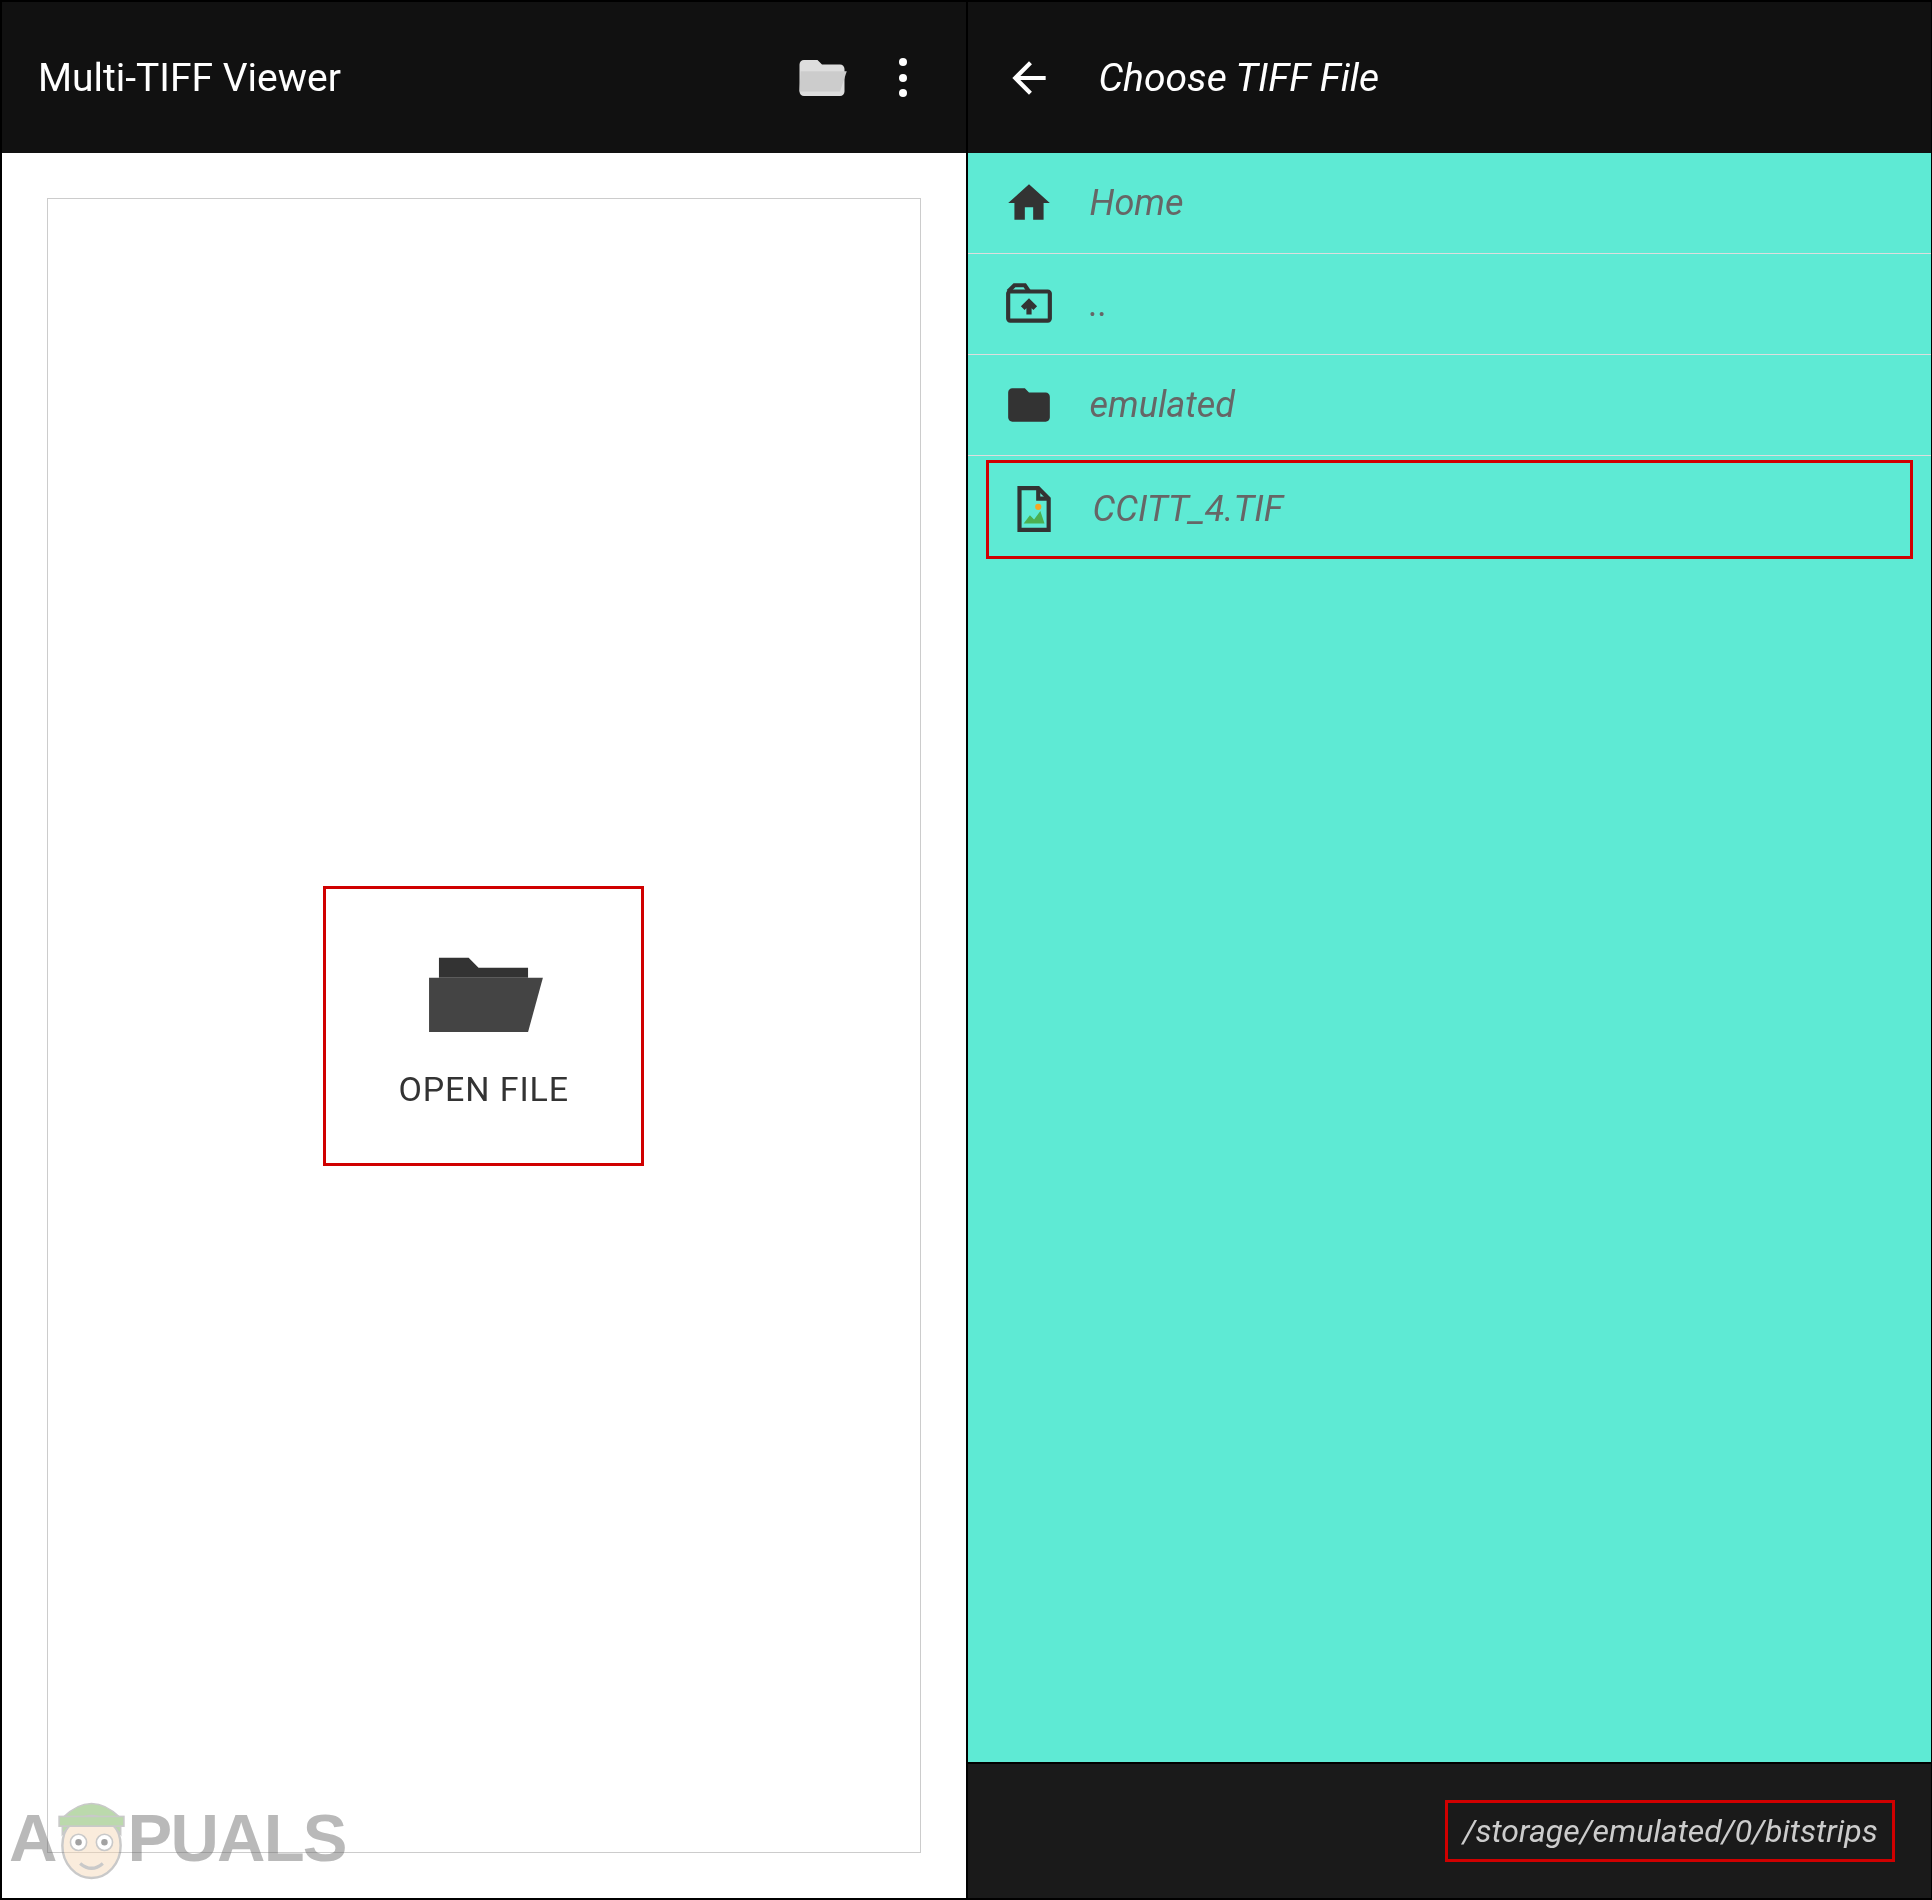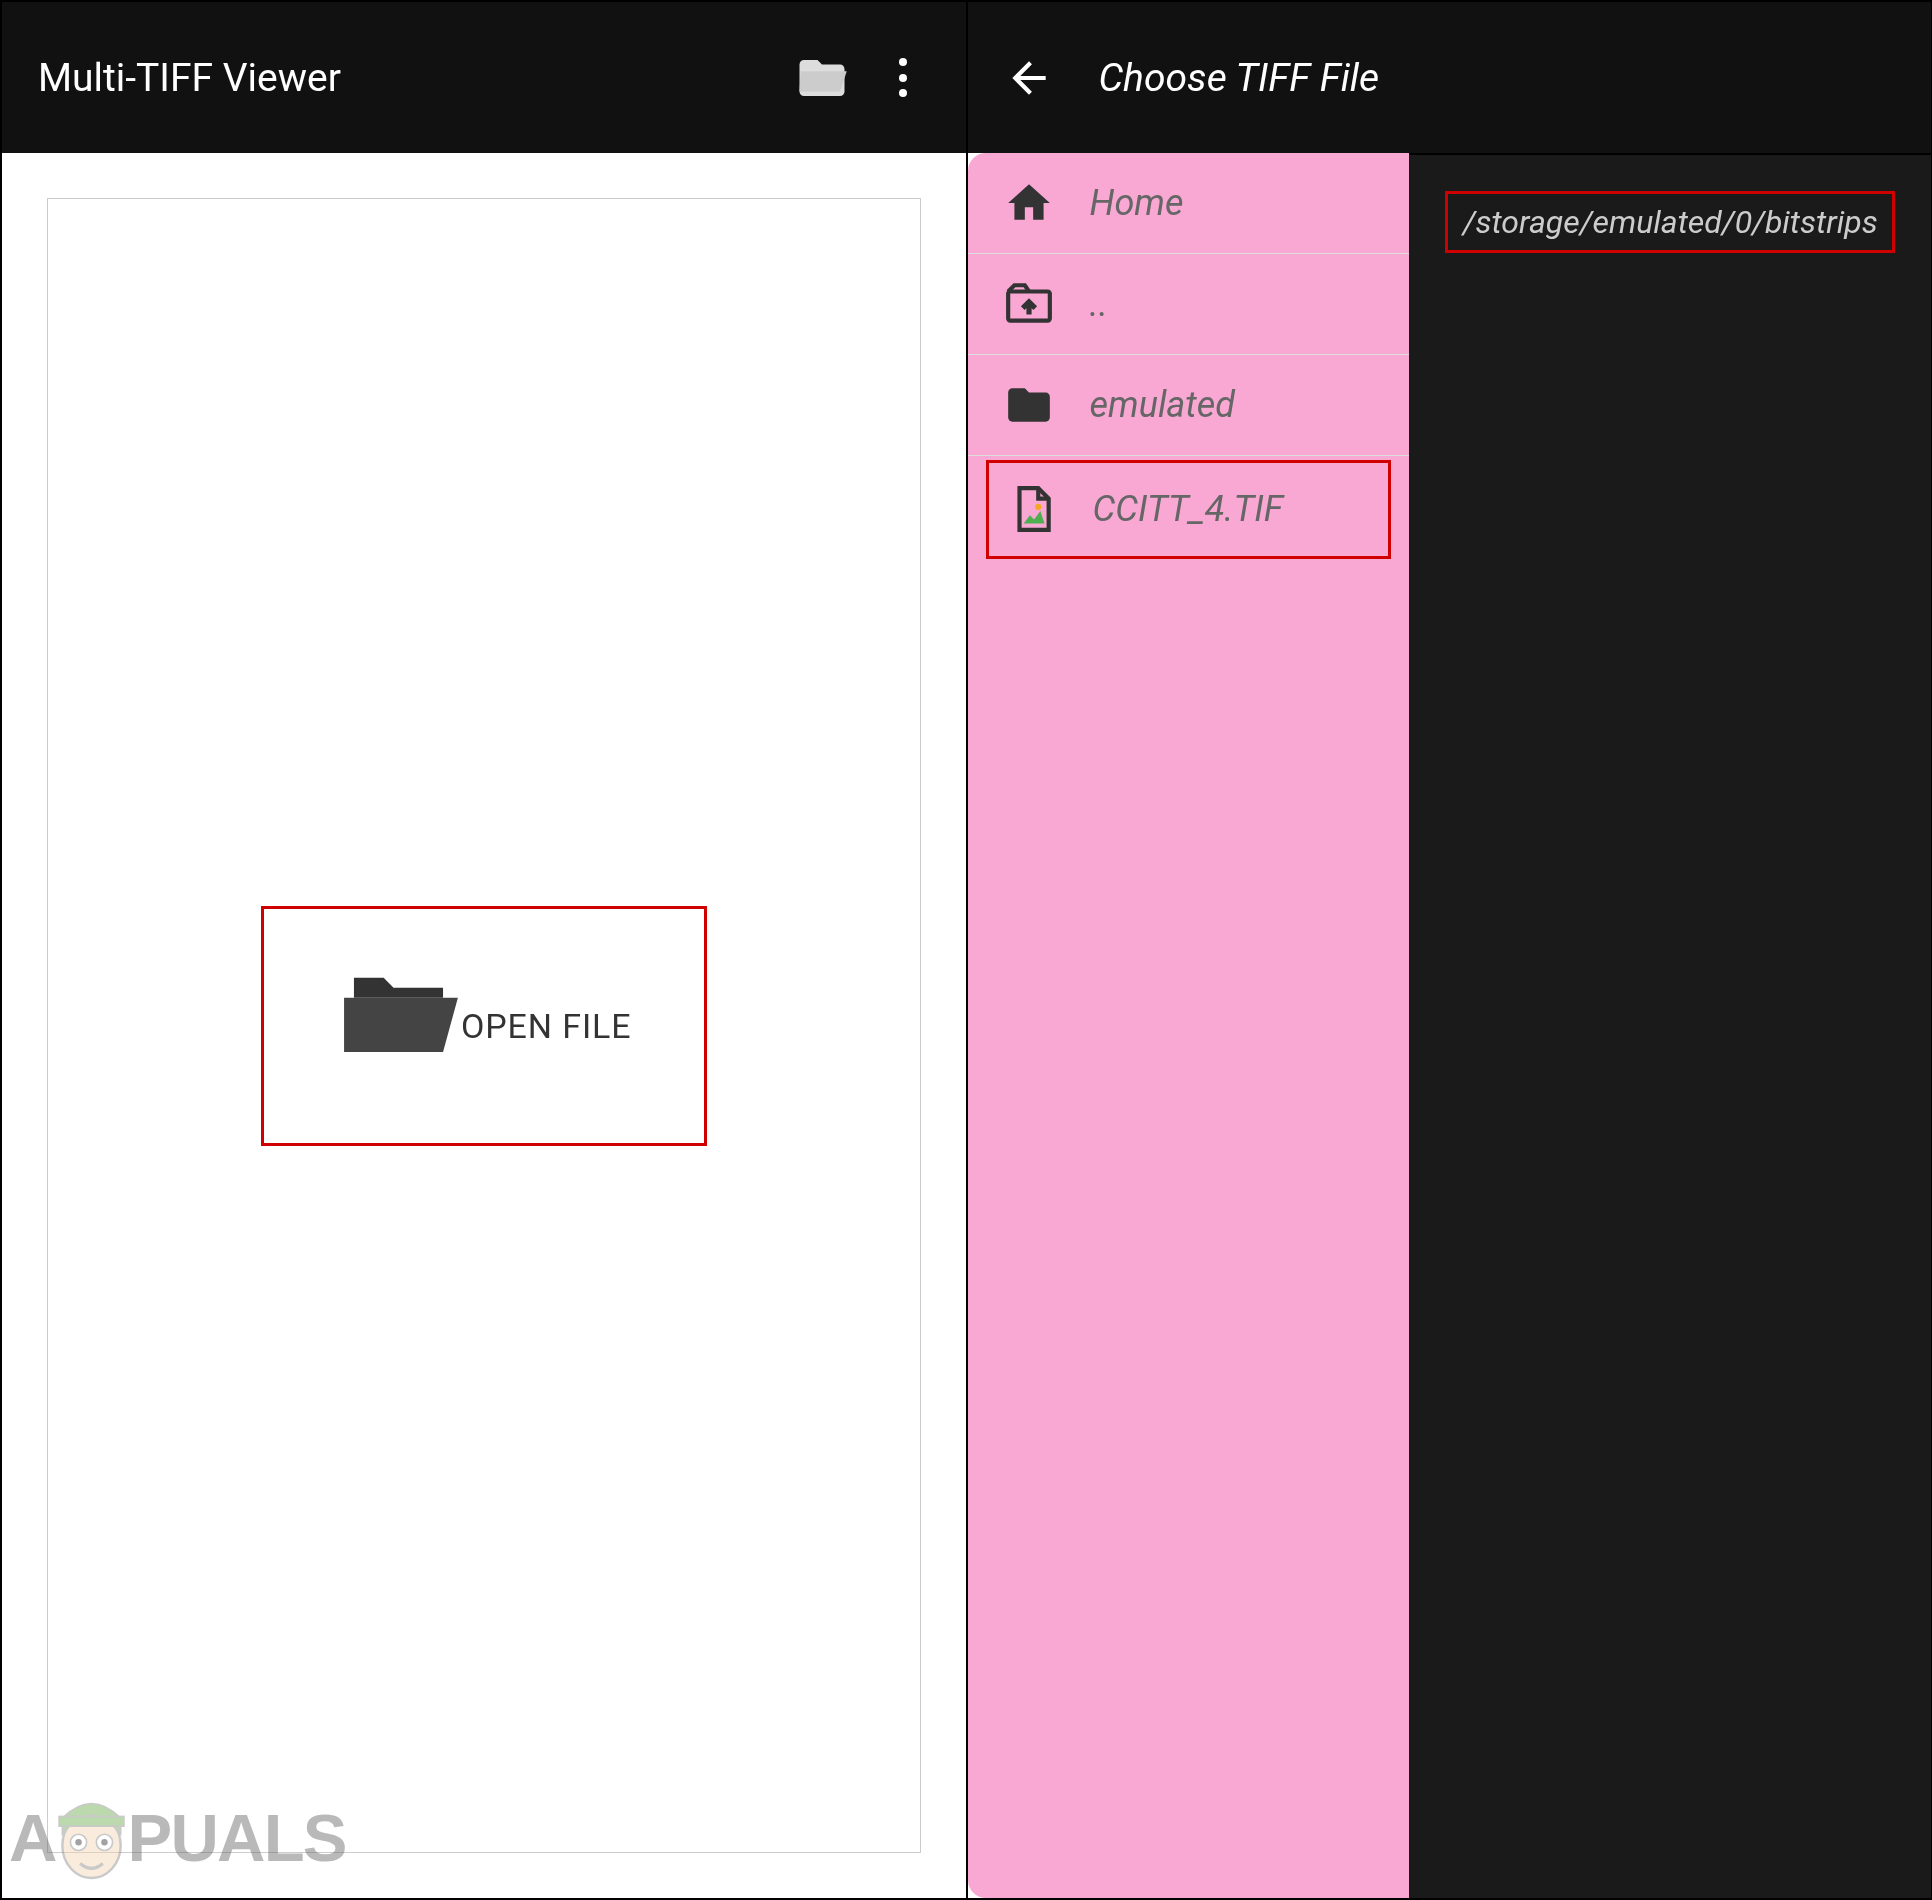--- a/index.html
+++ b/index.html
@@ -82,21 +82,21 @@
       display: flex;
       align-items: center;
       justify-content: center;
       margin: 45px;
       border: 0.9px solid #ccc;
       position: relative;
     }
     
     .open-file-box {
       display: flex;
-      flex-direction: row;
+      flex-direction: column;
       align-items: center;
       justify-content: center;
       border: 3.6px solid #d00000;
       padding: 54px 72px;
     }
     
     .open-file-box svg {
       width: 125px;
       height: 99px;
       margin-bottom: 27px;
@@ -105,24 +105,23 @@
     .open-file-label {
       font-size: 34px;
       font-weight: 400;
       color: #333;
       letter-spacing: 0.9px;
     }
     
     
     .right-content {
       flex: 1;
-      background: #f9a8d4;
-      display: flex;
-      flex-direction: row;
-      border-radius: 18px;
+      background: #5eead4;
+      display: flex;
+      flex-direction: column;
     }
     
     .file-list {
       flex: 1;
     }
     
     .list-item {
       display: flex;
       align-items: center;
       padding: 25px 36px;

